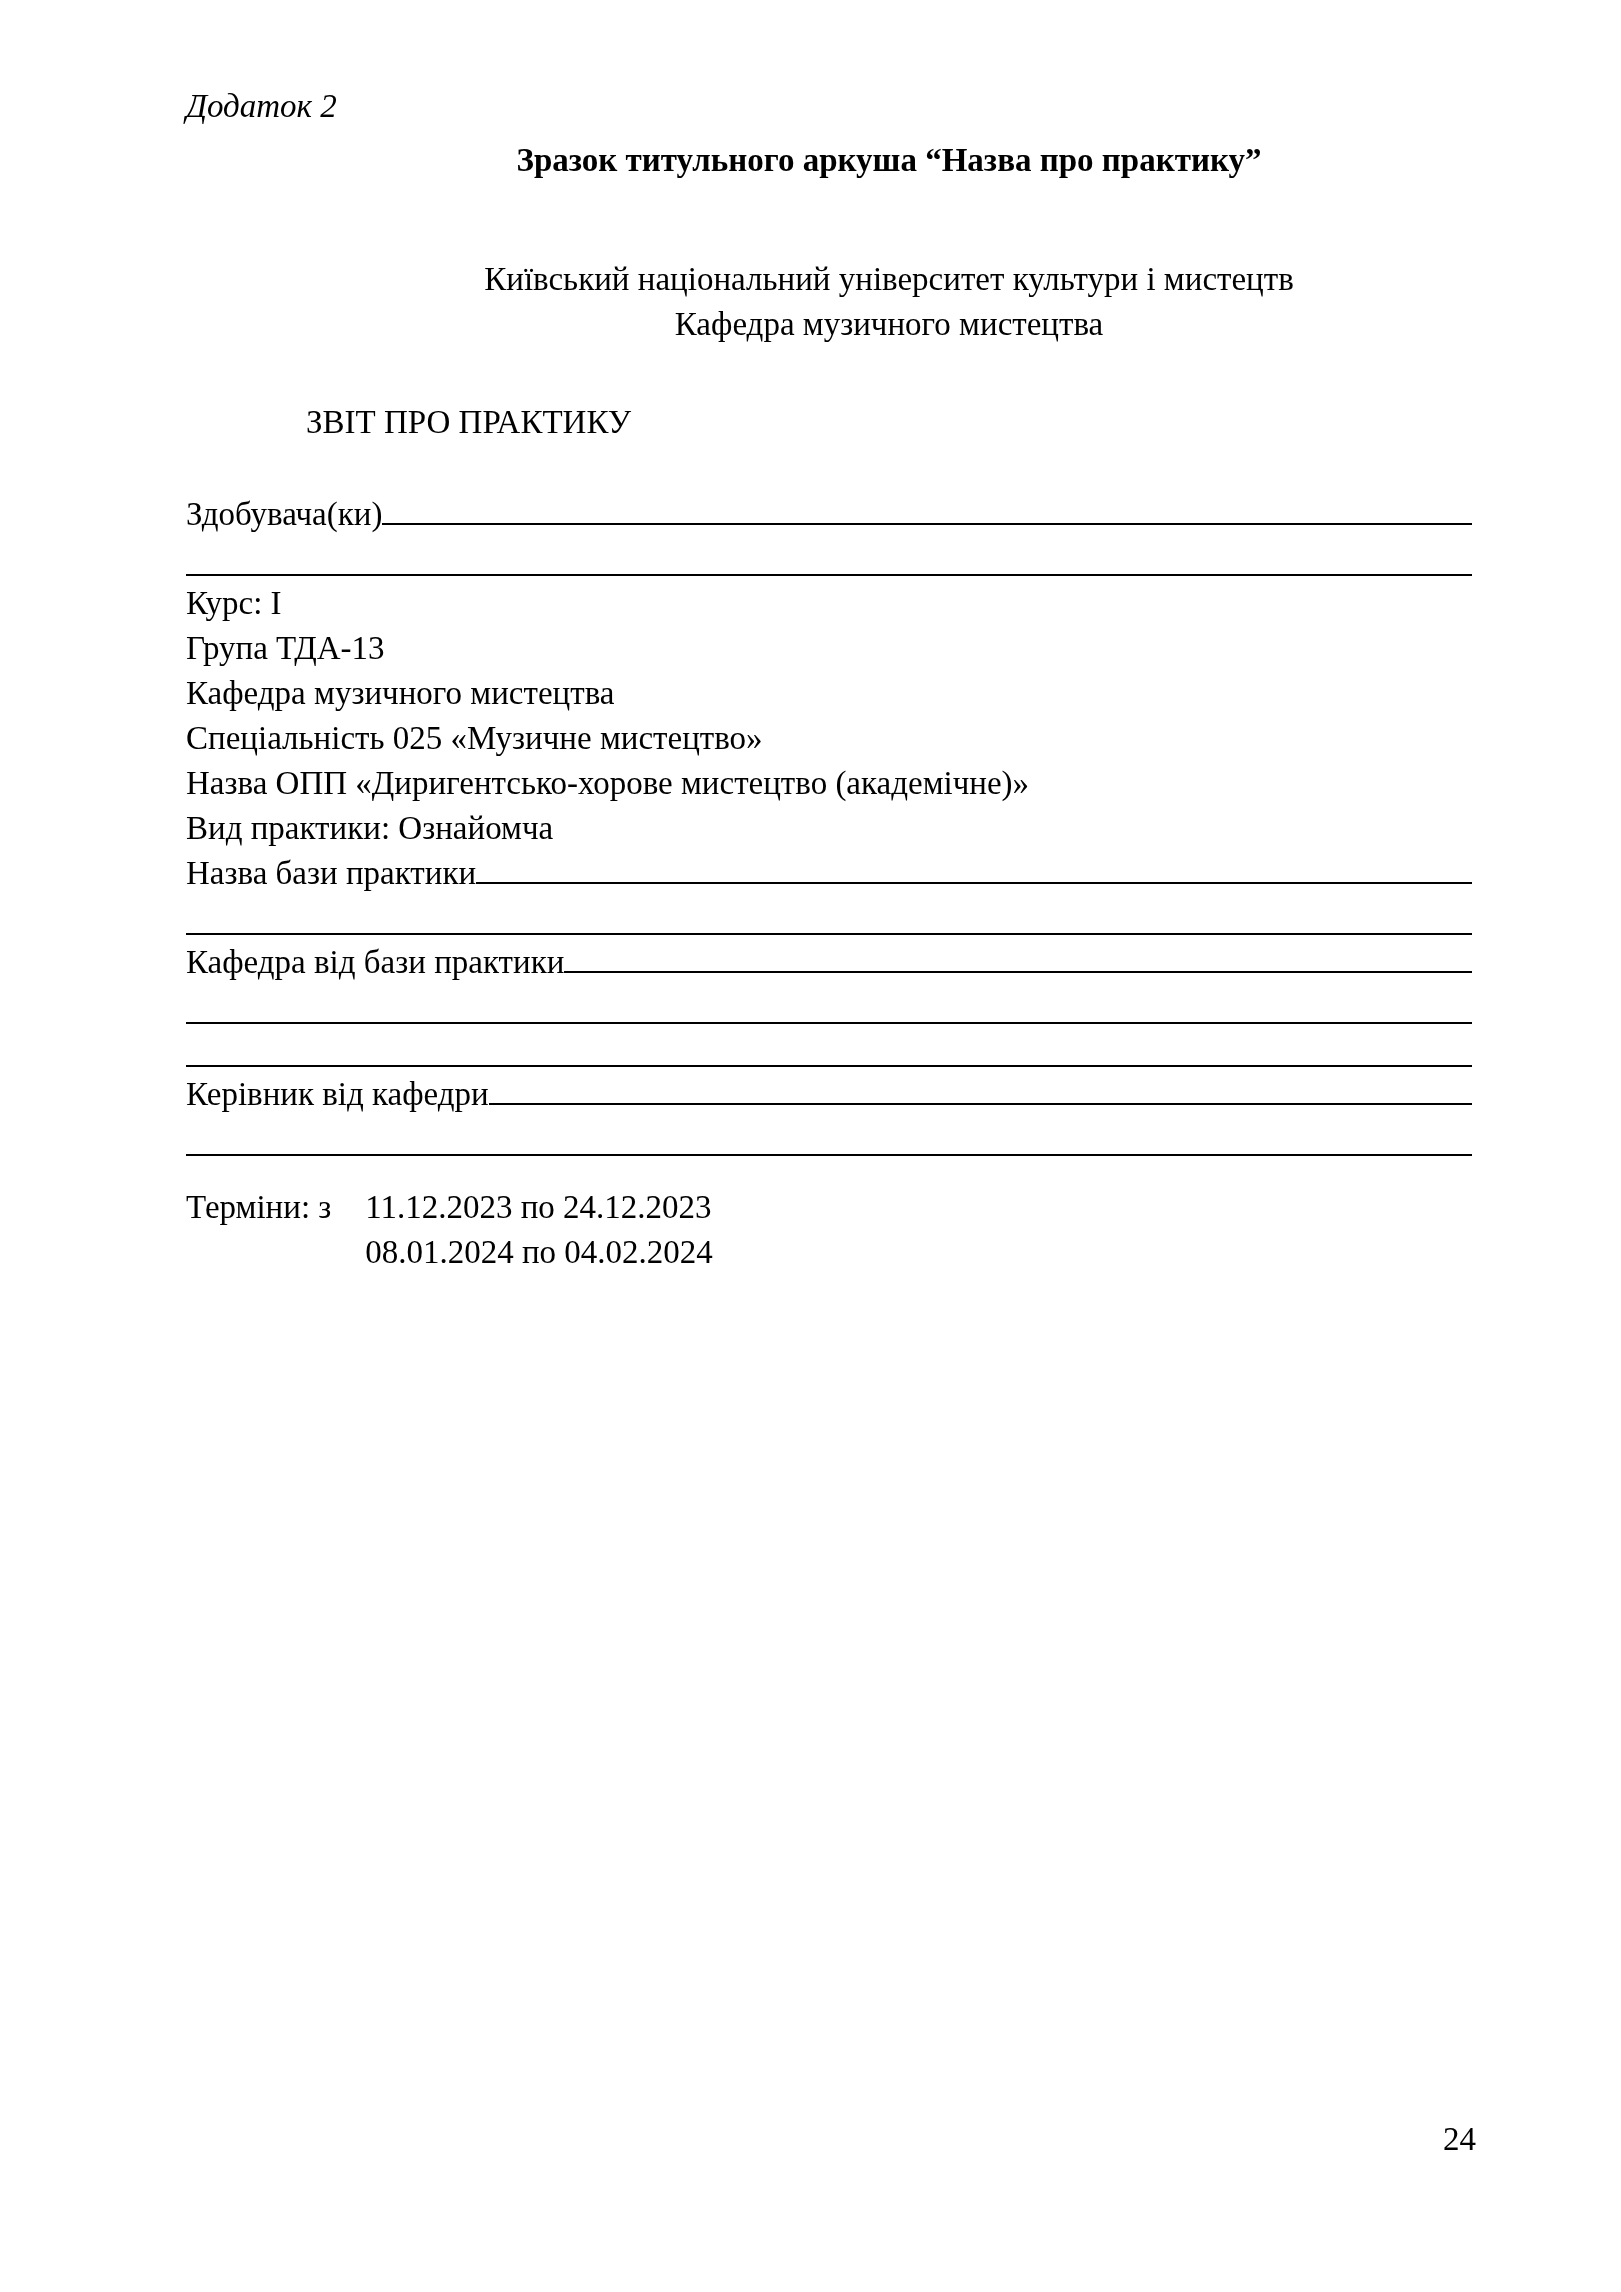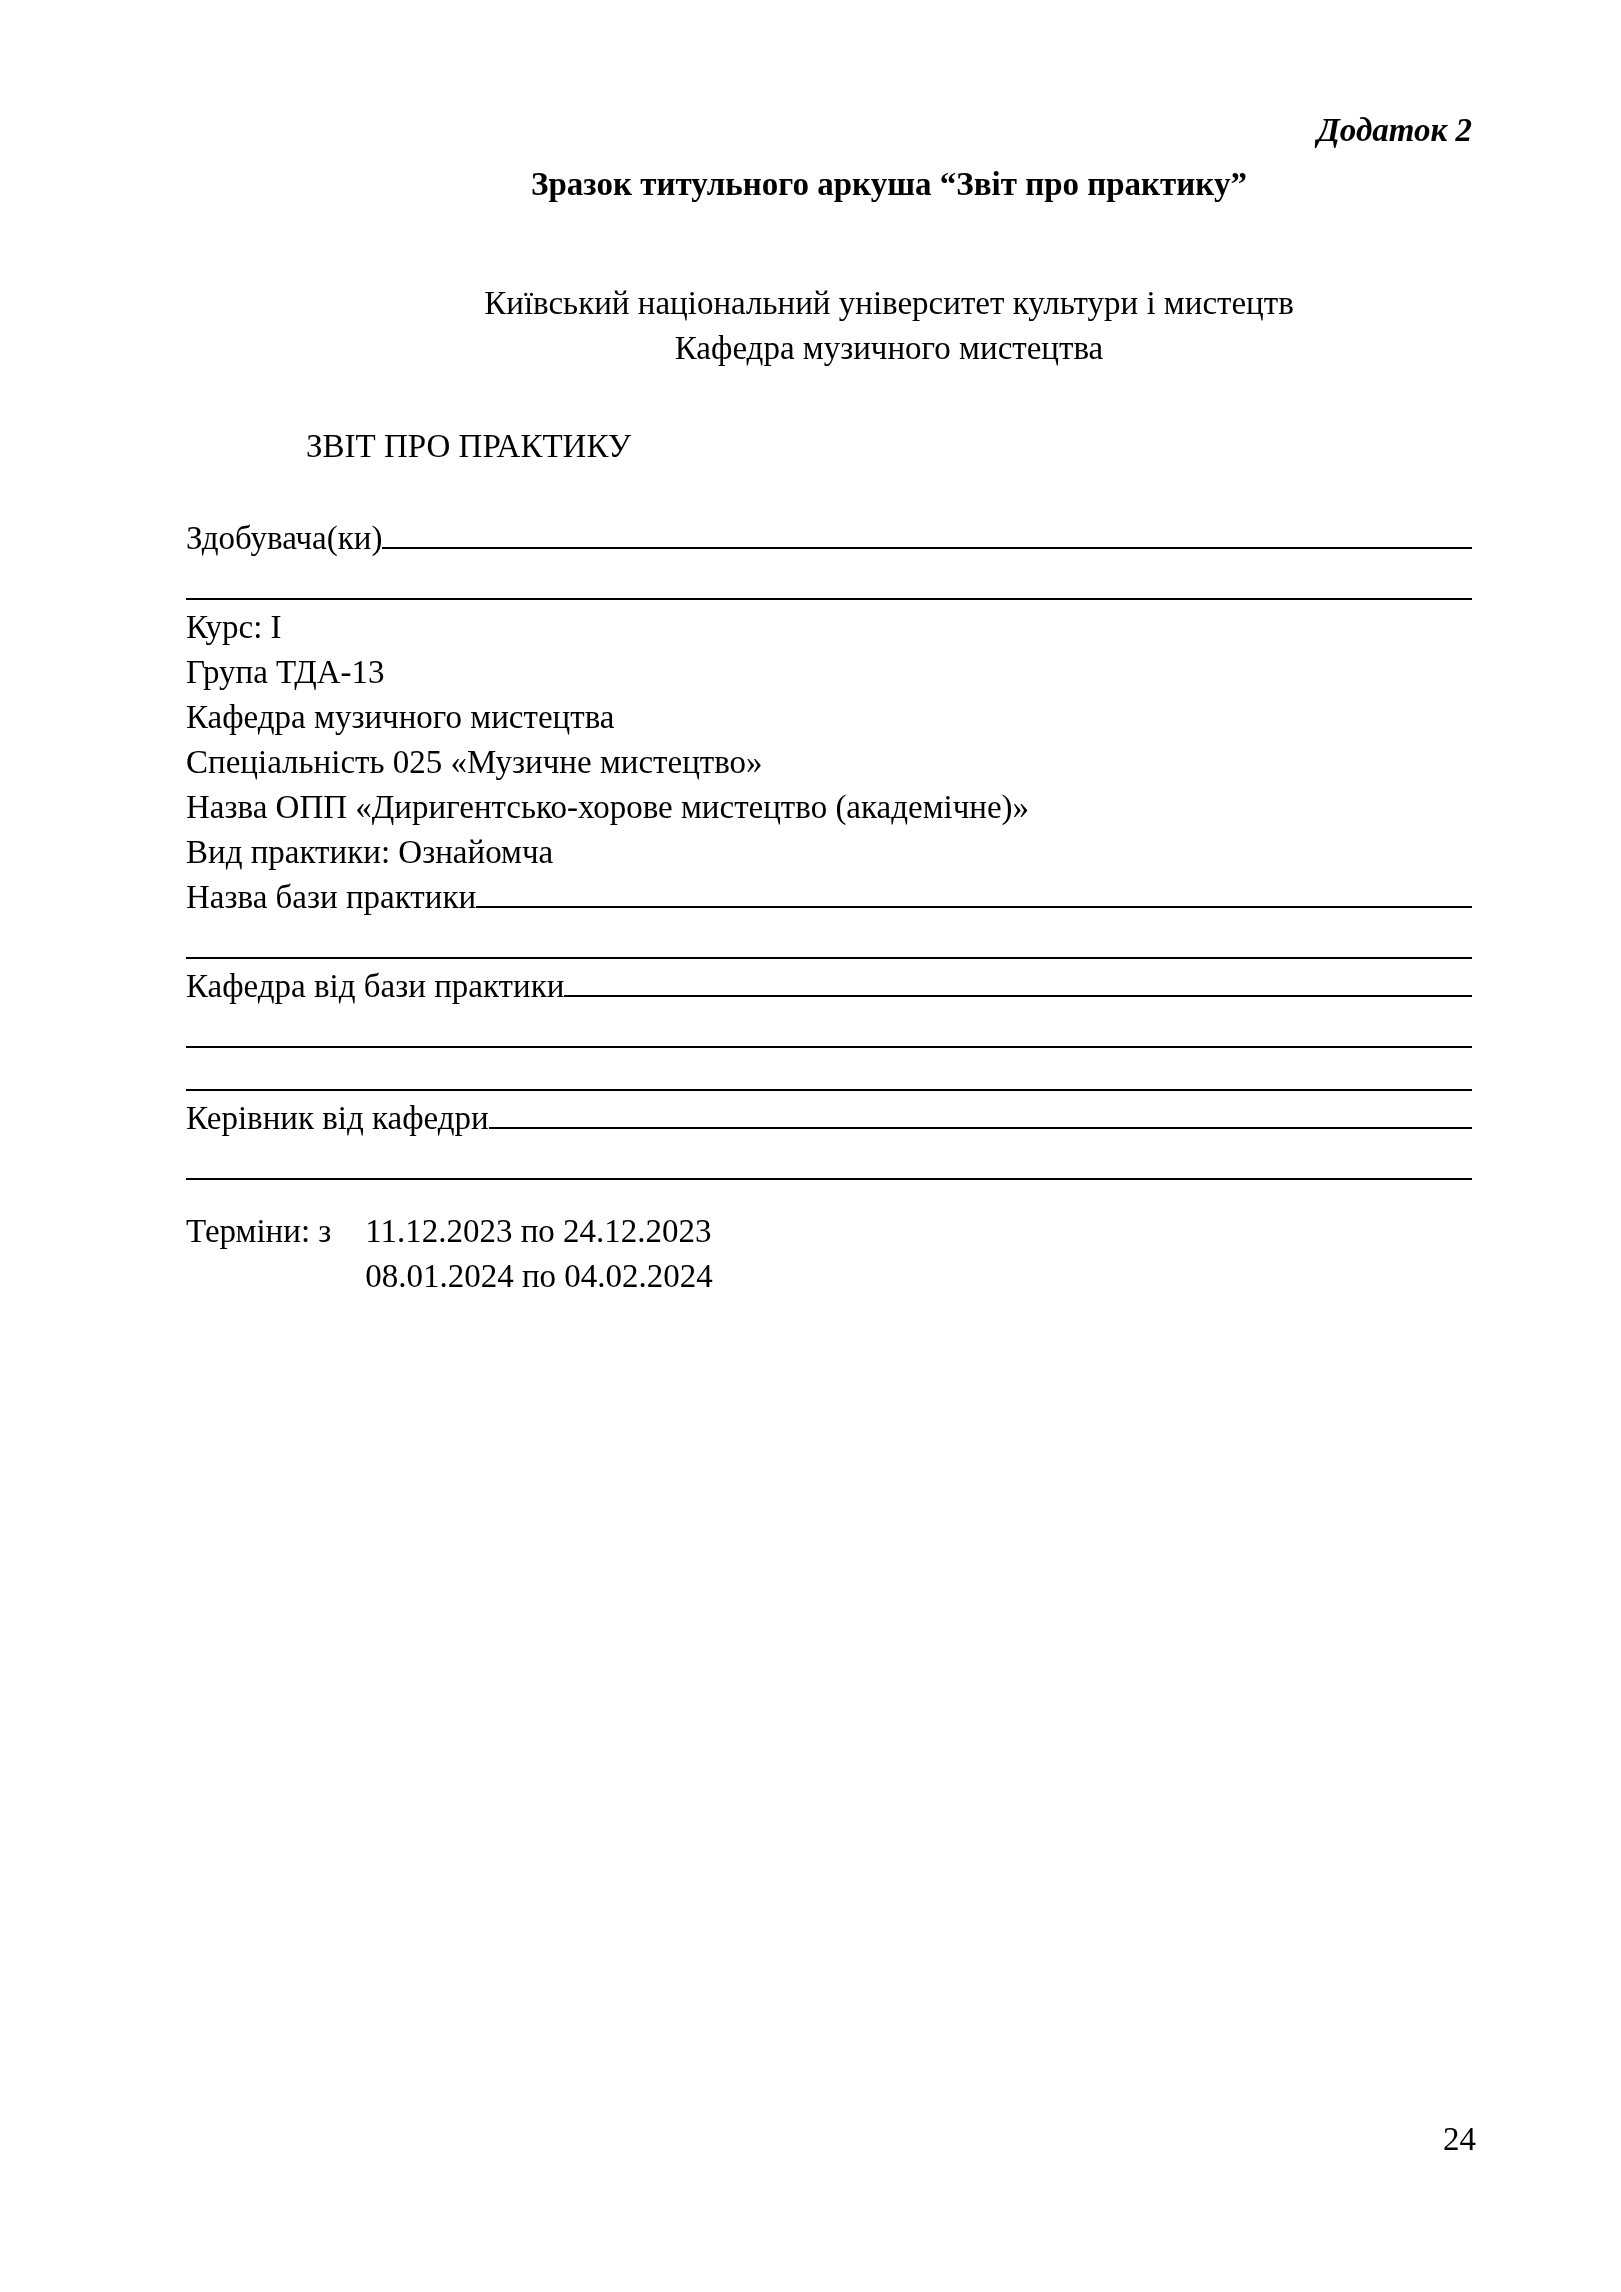--- a/index.html
+++ b/index.html
@@ -14,23 +14,23 @@
     font-size: 33px;
     overflow: hidden;
   }
   .content {
     position: absolute;
     left: 186px;
     top: 0;
     width: 1286px; 
   }
   .annex {
-    margin-top: 108px;
-    text-align: right;
-    font-weight: bold;
+    margin-top: 84px;
+    text-align: left;
+    font-weight: normal;
     font-style: italic;
     line-height: 45px;
   }
   .doc-title {
     margin-top: 8.8px;
     margin-left: 120px; 
     text-align: center;
     font-weight: bold;
     line-height: 45px;
   }
@@ -70,21 +70,21 @@
   }
 </style>
 </head>
 <body>
 
 <div class="page">
   <div class="content">
 
     <div class="annex">Додаток 2</div>
 
-    <div class="doc-title">Зразок титульного аркуша “Звіт про практику”</div>
+    <div class="doc-title">Зразок титульного аркуша “Назва про практику”</div>
 
     <div class="center-block university">Київський національний університет культури і мистецтв</div>
 
     <div class="center-block">Кафедра музичного мистецтва</div>
 
     <div class="report-heading">ЗВІТ ПРО ПРАКТИКУ</div>
 
     <div class="form">
 
       <div class="row">

